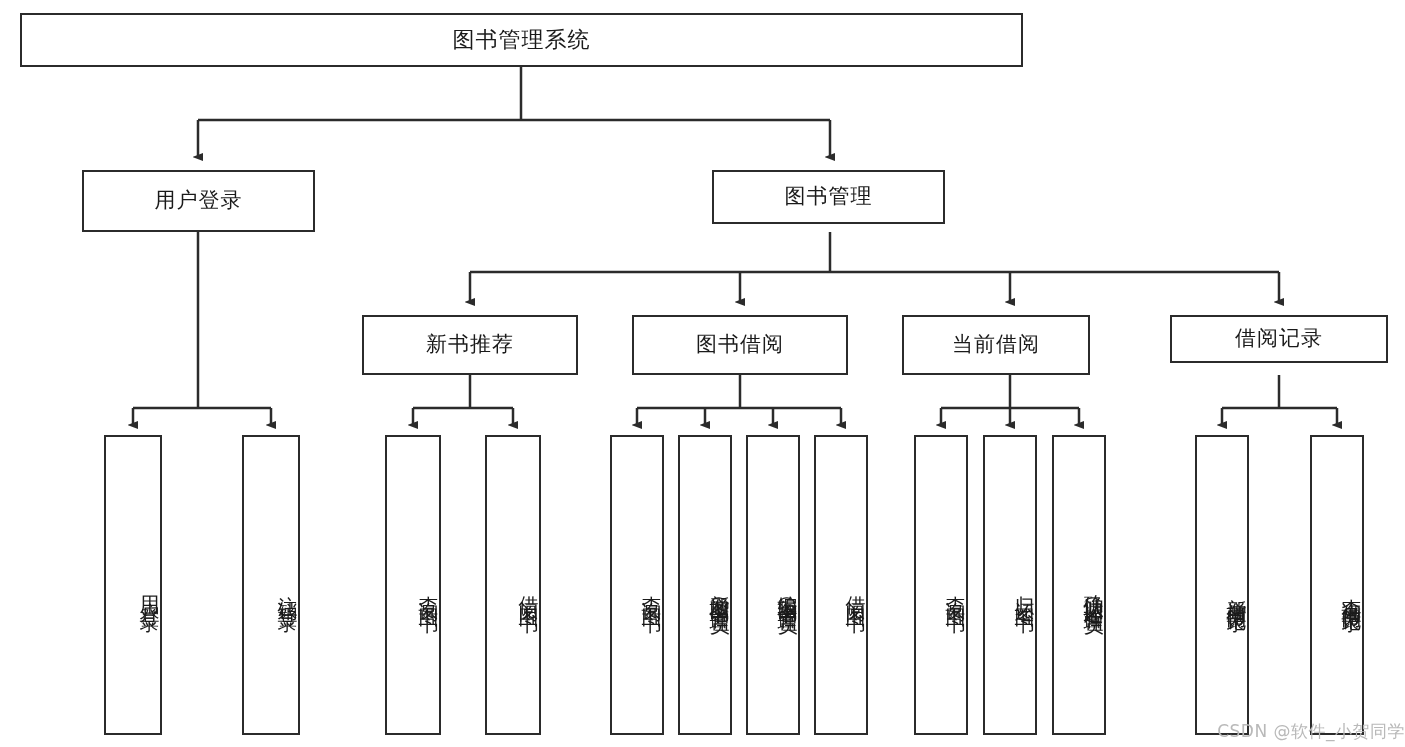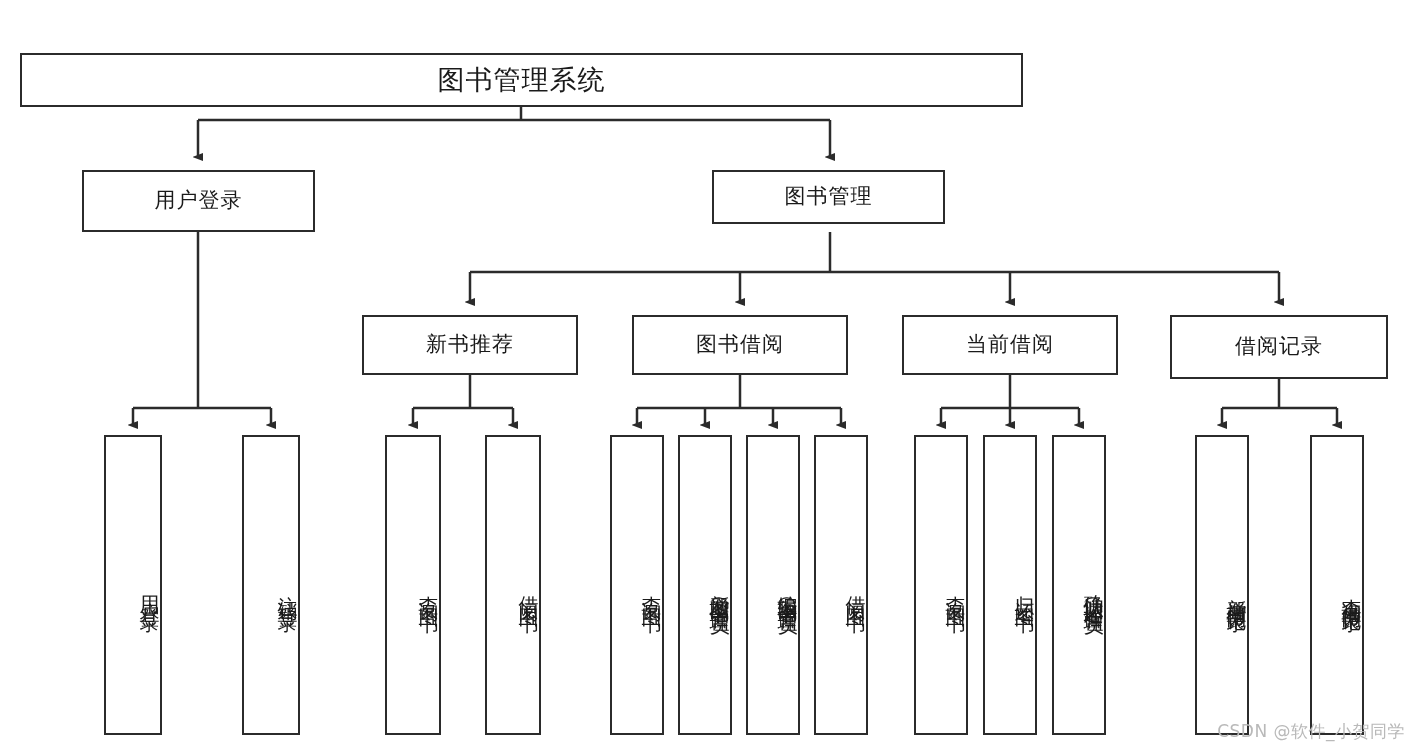--- a/index.html
+++ b/index.html
@@ -34,23 +34,22 @@
     justify-content: center;
     color: #1a1a1a;
     z-index: 2;
   }
   .node-h {
     font-size: 21px;
     letter-spacing: 1px;
     line-height: 1.1;
   }
   .node-root {
-    font-size: 27px;
+    font-size: 22px;
     letter-spacing: 1px;
-    margin-top: 40px;
   }
   .node-v {
     writing-mode: vertical-rl;
     text-orientation: upright;
     font-size: 20px;
     letter-spacing: 6px;
     line-height: 1.0;
     align-items: flex-start;
     padding-top: 14px;
     white-space: nowrap;
@@ -122,22 +121,22 @@
     <path d="M1337,408 L1337,425" stroke="#2b2b2b" stroke-width="2.5" fill="none" marker-end="url(#arrow)"></path>
   </svg>
 
   <div class="node node-root" style="left:20px; top:13px; width:1003px; height:54px;">图书管理系统</div>
 
   <div class="node node-h" style="left:82px; top:170px; width:233px; height:62px;">用户登录</div>
   <div class="node node-h" style="left:712px; top:170px; width:233px; height:54px;">图书管理</div>
 
   <div class="node node-h" style="left:362px; top:315px; width:216px; height:60px;text-align:right;">新书推荐</div>
   <div class="node node-h" style="left:632px; top:315px; width:216px; height:60px;text-align:center;">图书借阅</div>
-  <div class="node node-h" style="left:902px; top:315px; width:216px; height:60px;">当前借阅</div>
-  <div class="node node-h" style="left:1170px; top:315px; width:218px; height:64px;">借阅记录</div>
+  <div class="node node-h" style="left:902px; top:315px; width:188px; height:60px;">当前借阅</div>
+  <div class="node node-h" style="left:1170px; top:315px; width:218px; height:48px;">借阅记录</div>
 
   <div class="node node-v" style="left:104px; top:435px; width:58px; height:300px;">用户登录</div>
   <div class="node node-v" style="left:242px; top:435px; width:58px; height:300px;">注销登录</div>
 
   <div class="node node-v" style="left:385px; top:435px; width:56px; height:300px;">查询图书</div>
   <div class="node node-v" style="left:485px; top:435px; width:56px; height:300px;">借阅图书</div>
 
   <div class="node node-v" style="left:610px; top:435px; width:54px; height:300px;">查询图书</div>
   <div class="node node-v tight" style="left:678px; top:435px; width:54px; height:300px;">新增图书（管理员）</div>
   <div class="node node-v tight" style="left:746px; top:435px; width:54px; height:300px;">编辑图书（管理员）</div>

